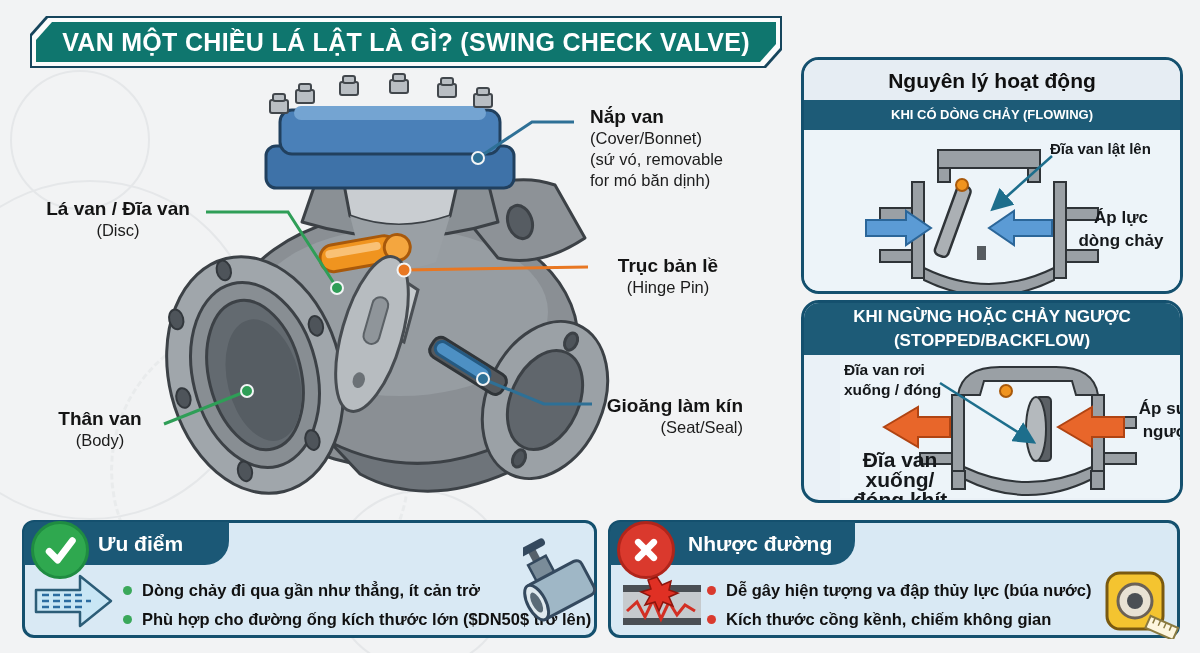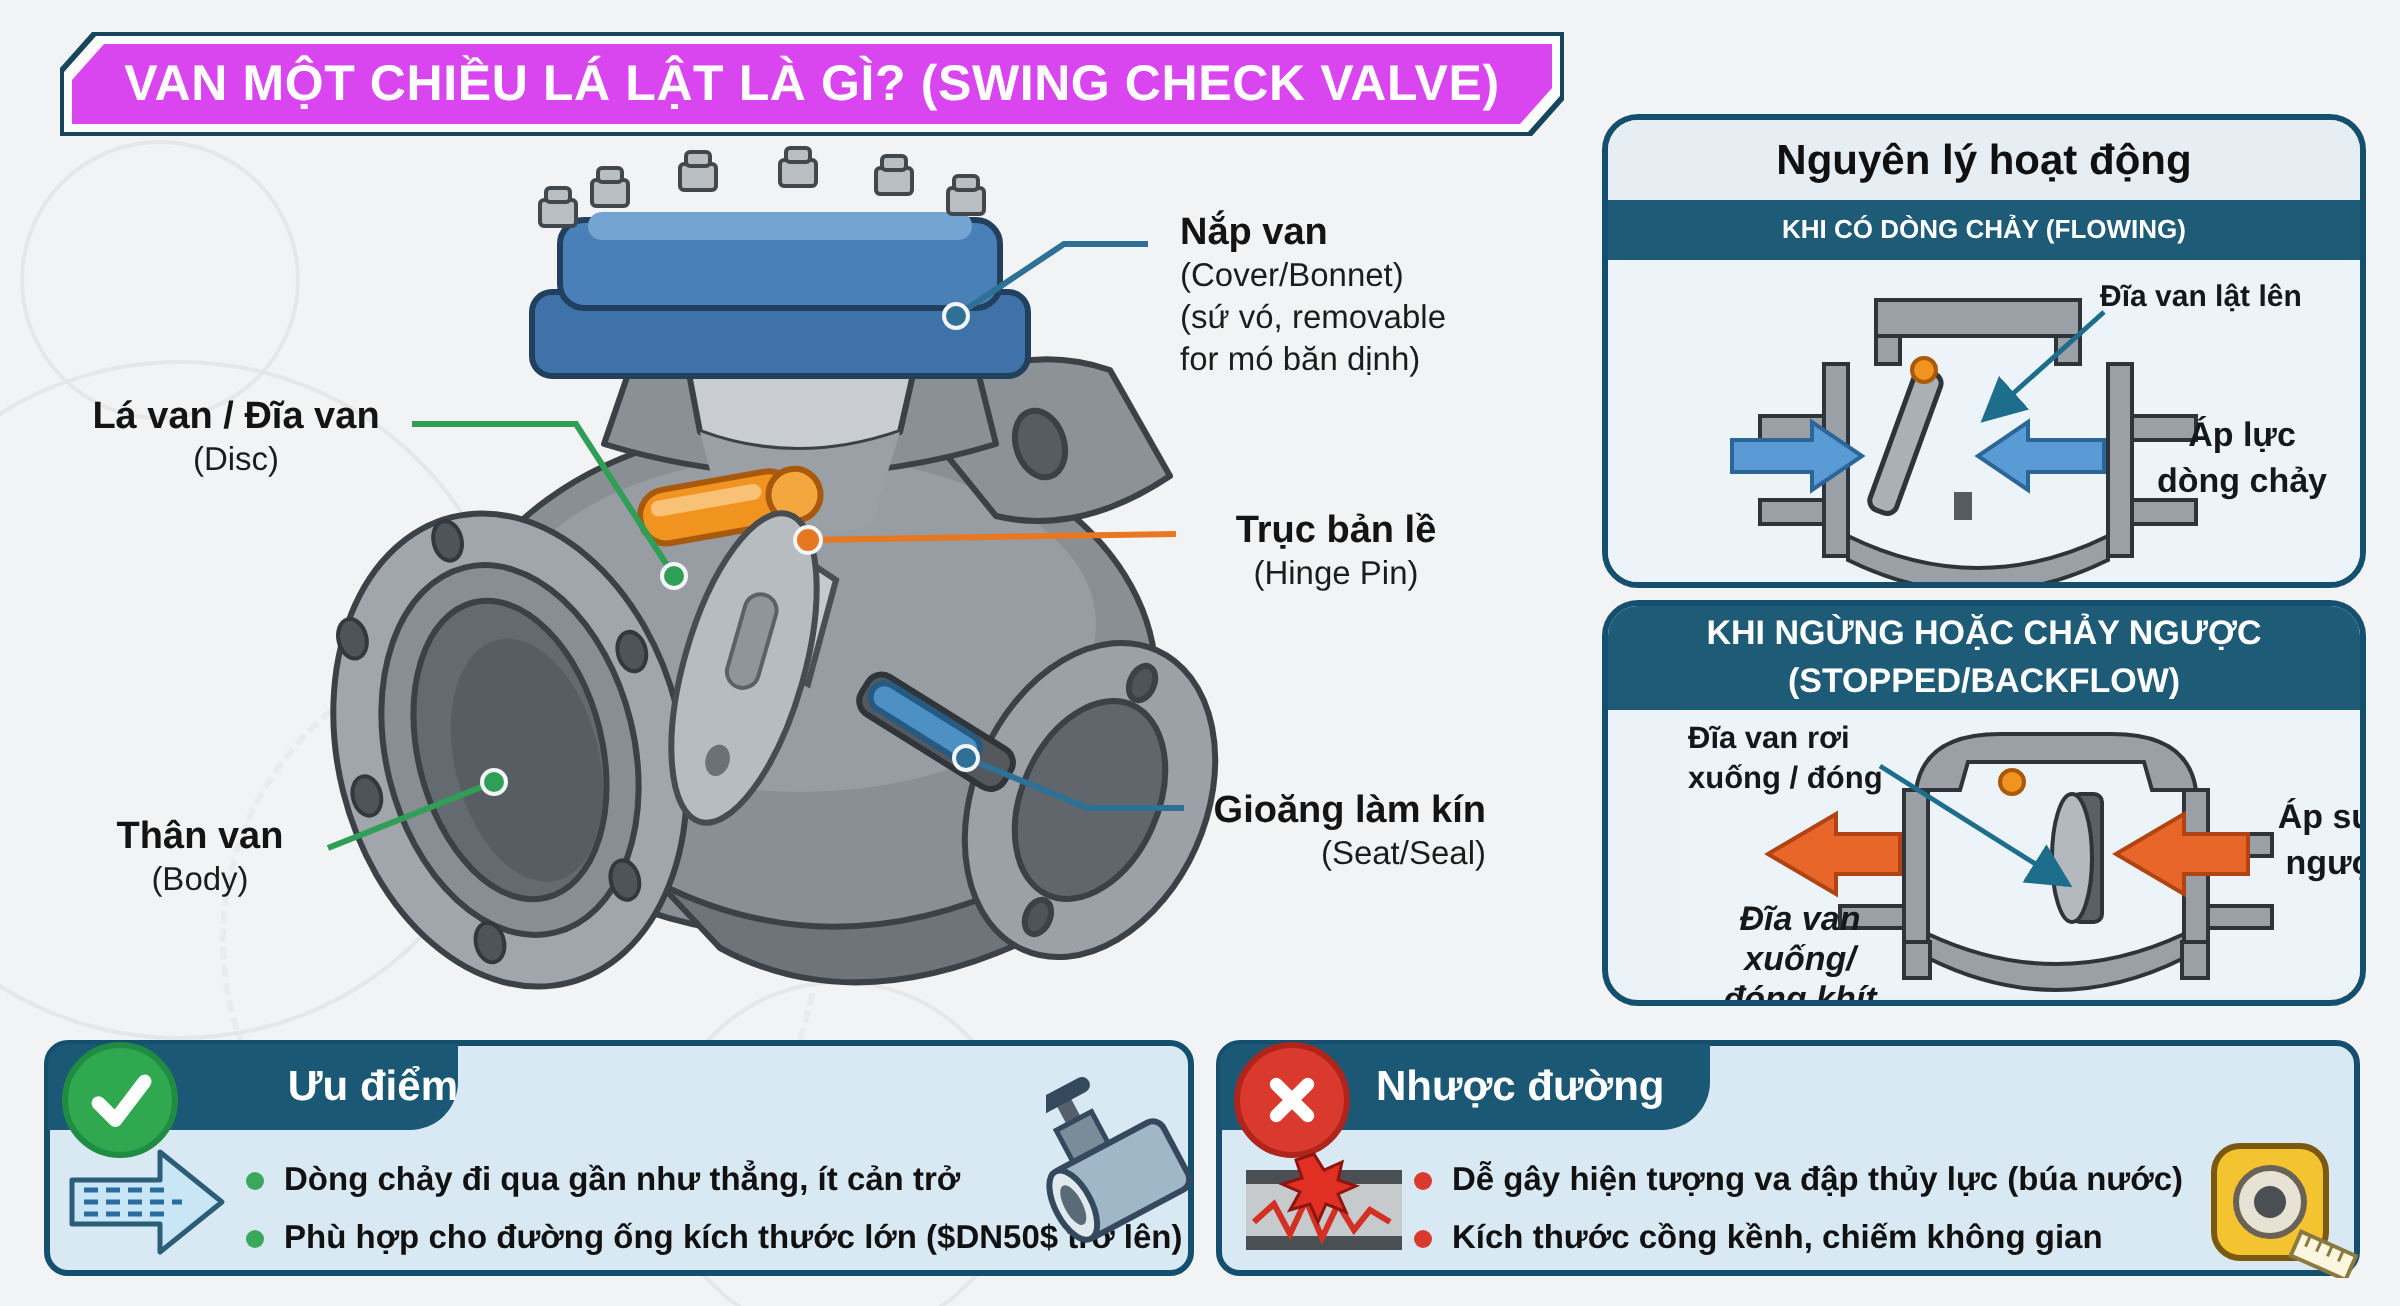--- a/index.html
+++ b/index.html
@@ -11,21 +11,21 @@
   .deco { position:absolute; border:2px solid #e5e7e9; border-radius:50%; }
   .deco.dash { border-style:dashed; border-color:#e9ebec; }
 
   .scene-svg { position:absolute; left:0; top:0; width:1200px; height:653px; pointer-events:none; }
 
   
   .banner { position:absolute; left:30px; top:16px; width:752px; height:52px; }
   .banner .clip { position:absolute; clip-path:polygon(16px 0, 100% 0, 100% calc(100% - 18px), calc(100% - 16px) 100%, 0 100%, 0 18px); }
   .banner .b-outline { inset:0; background:#16455c; }
   .banner .b-frame { inset:2px; background:#fbfcfc; }
-  .banner .b-fill { inset:6px; background:#d946ef; display:flex; align-items:center; justify-content:center; }
+  .banner .b-fill { inset:6px; background:#0f766e; display:flex; align-items:center; justify-content:center; }
   .banner .b-text { color:#fff; font-weight:bold; font-size:25px; letter-spacing:.3px; white-space:nowrap; }
 
   
   .vlabel { position:absolute; line-height:21px; }
   .vlabel .n { font-size:19px; font-weight:bold; line-height:22px; }
   .vlabel .s { font-size:16.5px; font-weight:500; color:#1c1c1c; }
   .center { text-align:center; }
 
   
   .panel { position:absolute; border:3px solid #14506e; border-radius:18px; background:#eaf1f7; overflow:hidden; }
@@ -252,29 +252,29 @@
         <line x1="100" y1="28" x2="192" y2="86" stroke="#1d6e8c" stroke-width="2.5" marker-end="url(#th2)"></line>
       </svg>
       <div class="dlabel" style="left:4px; top:5px; width:104px; font-size:15.5px; line-height:20px;">
         <div>Đĩa van rơi</div>
         <div>xuống / đóng</div>
       </div>
       <div class="dlabel center" style="left:286px; top:42px; width:88px; font-size:17px; line-height:23px;">
         <div>Áp suất</div>
         <div>ngược</div>
       </div>
-      <div class="dlabel center" style="left:0px; top:95px; width:120px; font-size:17px; line-height:20px;font-style:italic;">
+      <div class="dlabel center" style="left:0px; top:95px; width:120px; font-size:21px; line-height:20px;">
         <div>Đĩa van xuống/</div>
         <div>đóng khít</div>
       </div>
     </div>
   </div>
 
   <div class="bpanel" style="left:22px; width:575px;">
-    <div class="bheader" style="width:205px; padding-left:74px;text-align:right;">Ưu điểm</div>
+    <div class="bheader" style="width:205px; padding-left:74px;">Ưu điểm</div>
     <div class="bcircle green">
       <svg width="40" height="40" viewBox="0 0 52 52">
         <polyline points="12,28 23,39 42,14" fill="none" stroke="#fff" stroke-width="9" stroke-linecap="round" stroke-linejoin="round"></polyline>
       </svg>
     </div>
     <svg class="bicon" style="left:8px; top:50px;" width="82" height="58" viewBox="0 0 82 58">
       <polygon points="3,17 47,17 47,3 78,28 47,53 47,39 3,39" fill="#c8e6f5" stroke="#2c5d77" stroke-width="2.5" stroke-linejoin="round"></polygon>
       <g stroke="#2b6ca0" stroke-width="2.5" stroke-dasharray="7 4">
         <line x1="9" y1="22" x2="52" y2="22"></line>
           <line x1="9" y1="28" x2="58" y2="28"></line>

